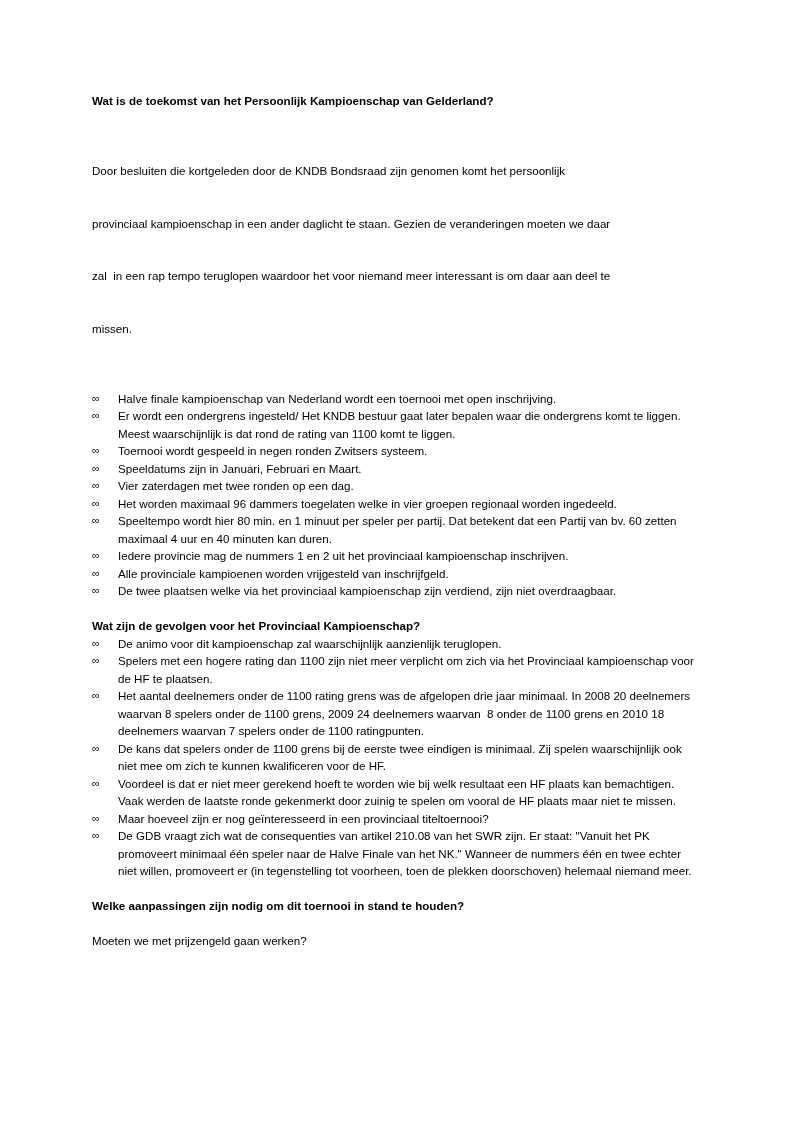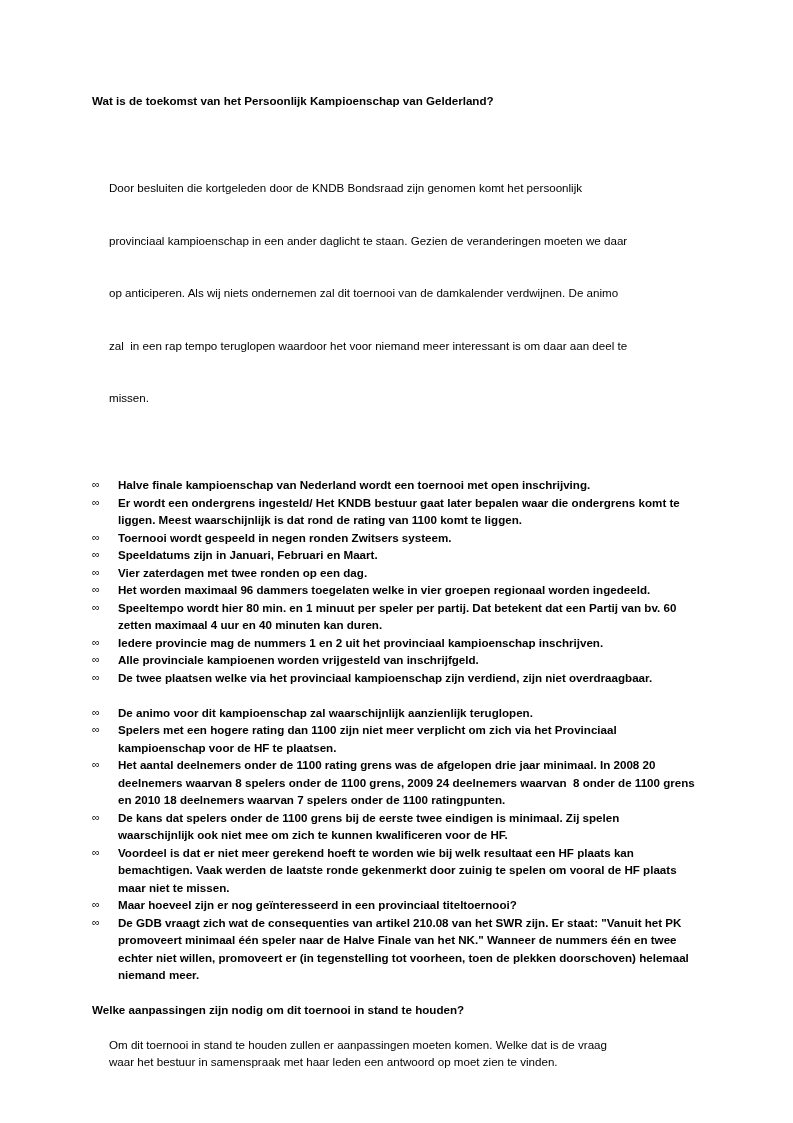--- a/index.html
+++ b/index.html
@@ -30,21 +30,21 @@
   h2.section-heading {
     font-size: 11.6px;
     line-height: 17.5px;
     font-weight: bold;
     margin: 0;
     padding: 0;
   }
   p.para {
     font-size: 11.6px;
     line-height: 17.5px;
-    margin: 17px;
+    margin: 0;
     padding: 0;
     text-align: left;
   }
   p.para .line { display: block; }
   .spacer { height: 17.5px; line-height: 17.5px; font-size: 11.6px; }
   .spacer-big { height: 35px; }
   ul.bullets {
     list-style: none;
     margin: 0;
     padding: 0;
@@ -61,38 +61,36 @@
     left: 0;
     top: 0;
     width: 16px;
     font-size: 10.5px;
     line-height: 17.5px;
     text-align: left;
     color: #000;
   }
   ul.bullets > li.bullet-item > .bullet-text {
     display: block;
-    font-weight: bold;
   }
   .nowrapfix { white-space: pre-wrap; }
 </style>
 </head>
 <body>
 
 <div id="page">
   <div class="doc-body">
 
     <h2 class="section-heading">Wat is de toekomst van het Persoonlijk Kampioenschap van Gelderland?</h2>
 
     <div class="spacer">&nbsp;</div>
 
     <p class="para nowrapfix">
       <span class="line">Door besluiten die kortgeleden door de KNDB Bondsraad zijn genomen komt het persoonlijk</span>
       <span class="line">provinciaal kampioenschap in een ander daglicht te staan. Gezien de veranderingen moeten we daar</span>
-      <span class="line">op anticiperen. Als wij niets ondernemen zal dit toernooi van de damkalender verdwijnen. De animo</span>
       <span class="line">zal  in een rap tempo teruglopen waardoor het voor niemand meer interessant is om daar aan deel te</span>
       <span class="line">missen.</span>
     </p>
 
     <div class="spacer">&nbsp;</div>
 
 
     <ul class="bullets">
       <li class="bullet-item">
         <span class="bullet-marker">∞</span>
@@ -131,20 +129,21 @@
         <span class="bullet-text">Alle provinciale kampioenen worden vrijgesteld van inschrijfgeld.</span>
       </li>
       <li class="bullet-item">
         <span class="bullet-marker">∞</span>
         <span class="bullet-text">De twee plaatsen welke via het provinciaal kampioenschap zijn verdiend, zijn niet overdraagbaar.</span>
       </li>
     </ul>
 
     <div class="spacer">&nbsp;</div>
 
+    <h2 class="section-heading">Wat zijn de gevolgen voor het Provinciaal Kampioenschap?</h2>
 
     <ul class="bullets">
       <li class="bullet-item">
         <span class="bullet-marker">∞</span>
         <span class="bullet-text">De animo voor dit kampioenschap zal waarschijnlijk aanzienlijk teruglopen.</span>
       </li>
       <li class="bullet-item">
         <span class="bullet-marker">∞</span>
         <span class="bullet-text">Spelers met een hogere rating dan 1100 zijn niet meer verplicht om zich via het Provinciaal kampioenschap voor de HF te plaatsen.</span>
       </li>
@@ -167,26 +166,23 @@
       <li class="bullet-item">
         <span class="bullet-marker">∞</span>
         <span class="bullet-text">De GDB vraagt zich wat de consequenties van artikel 210.08 van het SWR zijn. Er staat: "Vanuit het PK promoveert minimaal één speler naar de Halve Finale van het NK." Wanneer de nummers één en twee echter niet willen, promoveert er (in tegenstelling tot voorheen, toen de plekken doorschoven) helemaal niemand meer.</span>
       </li>
     </ul>
 
     <div class="spacer">&nbsp;</div>
 
     <h2 class="section-heading">Welke aanpassingen zijn nodig om dit toernooi in stand te houden?</h2>
 
-    <p class="para">
-      <span class="line">Om dit toernooi in stand te houden zullen er aanpassingen moeten komen. Welke dat is de vraag</span>
-      <span class="line">waar het bestuur in samenspraak met haar leden een antwoord op moet zien te vinden.</span>
-    </p>
 
     <div class="spacer">&nbsp;</div>
 
     <p class="para">
+      <span class="line">Moeten we met prijzengeld gaan werken?</span>
     </p>
 
     <div class="spacer spacer-big">&nbsp;</div>
 
   </div>
 </div>
 
 </body></html>

